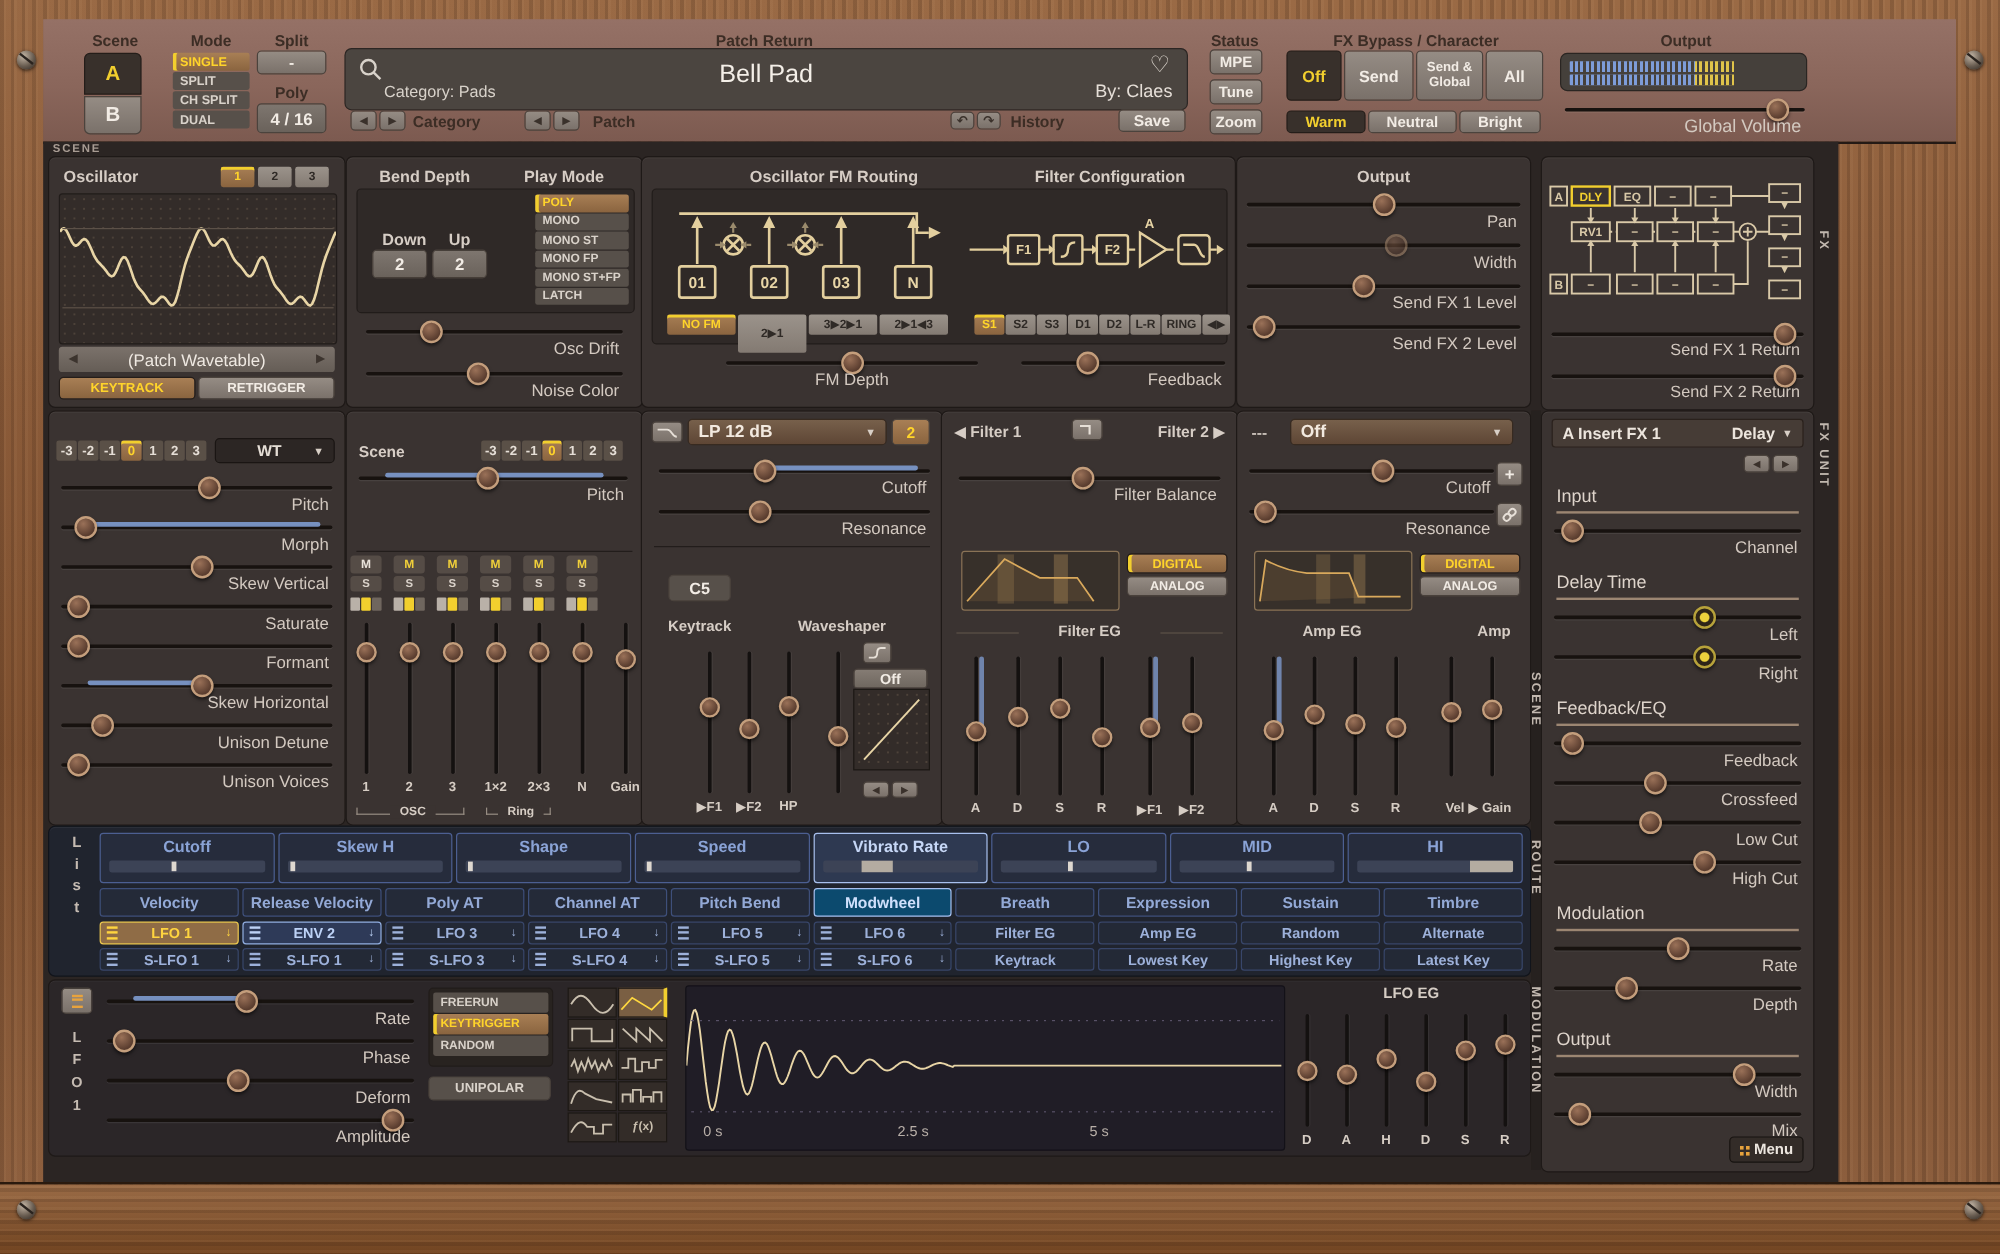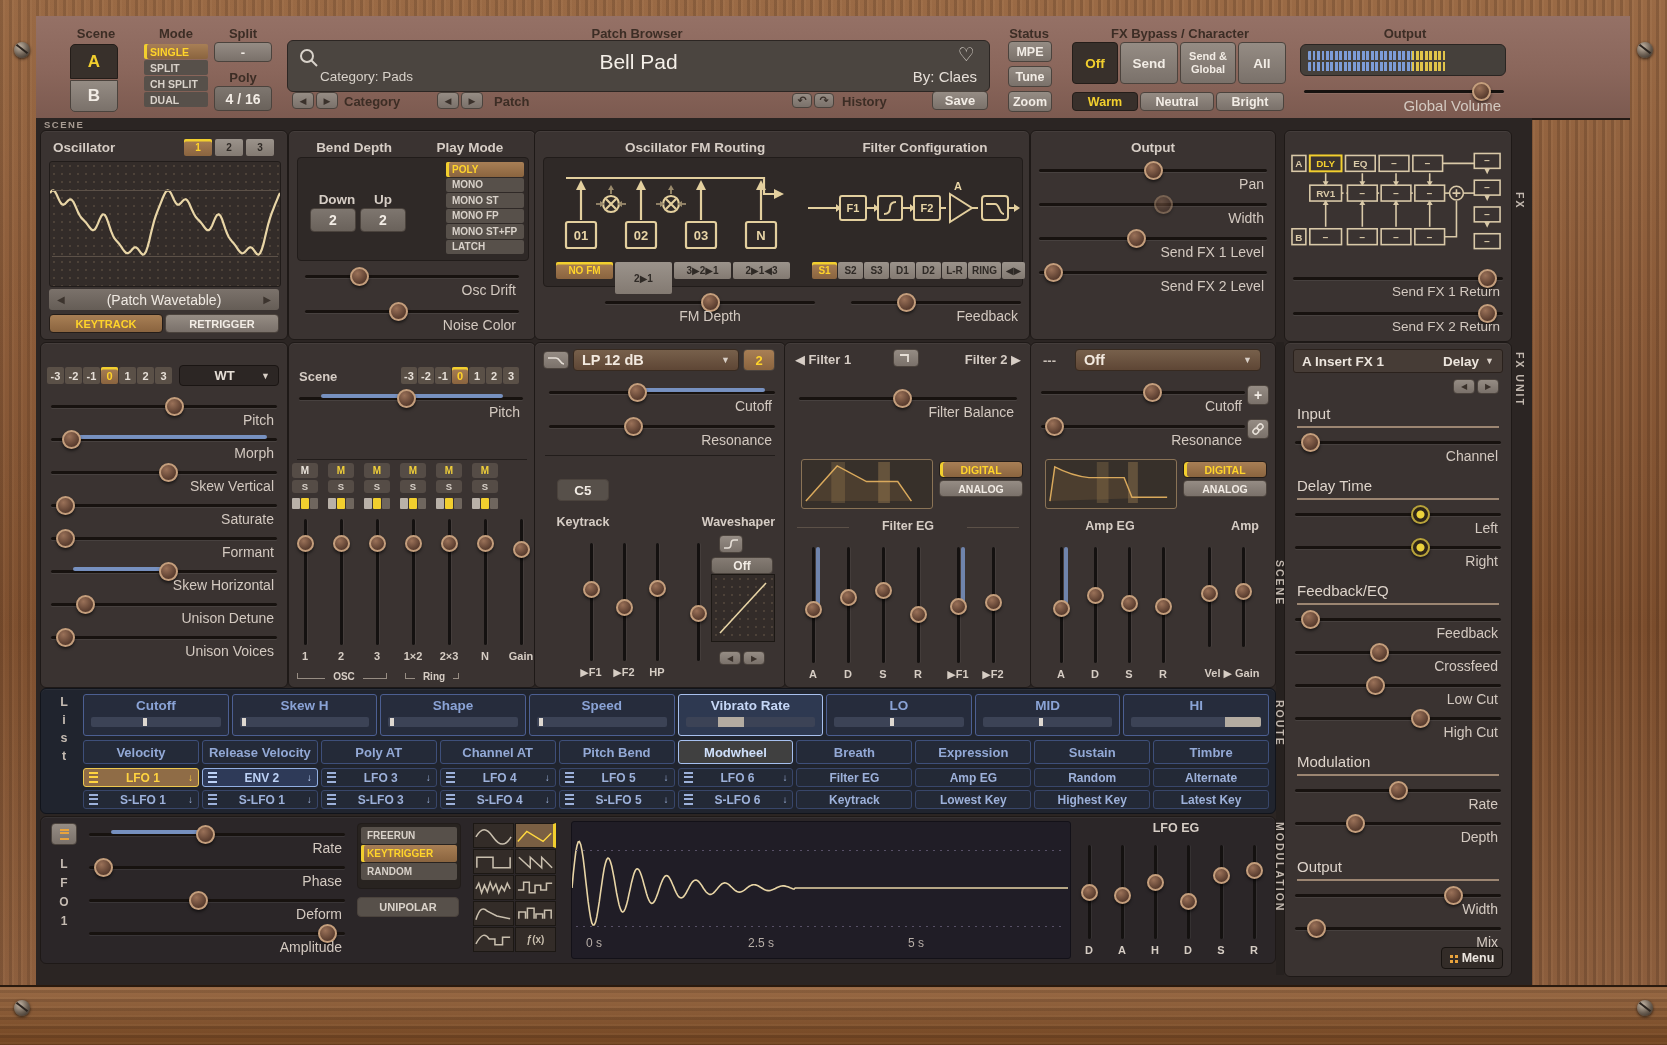--- a/index.html
+++ b/index.html
@@ -49,21 +49,21 @@
   .vtext{position:absolute;writing-mode:vertical-rl;font-size:10.5px;font-weight:bold;letter-spacing:2px;color:#c2b8af;}
   .dotbg{background-image:radial-gradient(rgba(210,180,140,.16) 0.9px,transparent 1.1px);background-size:8px 8px;background-color:#332c29;}
   .mcellA{flex:1;background:#262c3c;border:1.5px solid #4c5f92;border-radius:3px;box-sizing:border-box;}
   .mcellA.msel{background:#2e3951;border-color:#a8c0ee;}
   .mcA-lab{height:17px;margin-top:3px;text-align:center;font-size:13.5px;font-weight:bold;color:#8aa3d6;}
   .msel .mcA-lab{color:#c6d7f6;}
   .mbar{position:relative;height:10px;margin:2px 7px;background:#3c4356;border-radius:2px;overflow:hidden;}
   .mmark{position:absolute;top:1px;bottom:1px;width:4px;background:#ded8d0;}
   .mfill{position:absolute;top:0;bottom:0;background:#b4aca1;}
   .mcellB{flex:1;display:flex;align-items:center;justify-content:center;background:#242a38;border:1.5px solid #3e4f7a;border-radius:3px;color:#93a9d6;font-size:13px;font-weight:bold;box-sizing:border-box;}
-  .mcellB.msel{background:#404040;border-color:#a6c0f0;color:#cfe0fc;}
+  .mcellB.msel{background:#0c4a6e;border-color:#a6c0f0;color:#cfe0fc;}
   .mcellC{flex:1;display:flex;align-items:center;background:#232936;border:1.5px solid #38466a;border-radius:3px;color:#9db1da;font-size:12px;font-weight:bold;box-sizing:border-box;padding:0 5px;}
   .mcellC .clab{flex:1;text-align:center;}
   .mcellC.csel-o{background:#8f6c46;border-color:#edc84f;color:#ffd43f;}
   .mcellC.csel-b{background:#2e3a58;border-color:#92afe2;color:#bdd2f6;}
   .hb{display:inline-block;width:9px;height:7px;border-top:2px solid currentColor;border-bottom:2px solid currentColor;position:relative;}
   .hb::before{content:"";position:absolute;left:0;right:0;top:1.5px;height:2px;background:currentColor;}
   .dar{font-size:10px;}
   .fxsec{position:absolute;font-size:15px;color:#ded4cb;border-bottom:2px solid #9c8672;padding-bottom:4px;}
   .wcell{width:41px;height:25px;background:#332c28;border:1px solid #1c1814;box-sizing:border-box;display:flex;align-items:center;justify-content:center;}
   .wcell.wsel{background:#7a5f43;border-right:3px solid #f2cf2e;}
@@ -99,21 +99,21 @@
       <div class="mrow rsel" style="height: 15px; font-size: 10.5px;">SINGLE</div>
       <div class="mrow" style="height: 15px; font-size: 10.5px;">SPLIT</div>
       <div class="mrow" style="height: 15px; font-size: 10.5px;">CH SPLIT</div>
       <div class="mrow" style="height: 15px; font-size: 10.5px;">DUAL</div>
     </div>
   <div class="hlab" style="left:210px;top:26px;width:66px;">Split</div>
   <div class="abs gb" style="left:214px;top:42px;width:58px;height:20px;font-size:13px;">-</div>
   <div class="hlab" style="left:210px;top:70px;width:66px;">Poly</div>
   <div class="abs gb" style="left:214px;top:86px;width:58px;height:25px;font-size:14px;background:linear-gradient(#7e766f,#6a625b);">4 / 16</div>
 
-  <div class="hlab" style="left:567px;top:26px;width:140px;">Patch Browser</div>
+  <div class="hlab" style="left:567px;top:26px;width:140px;">Patch Return</div>
   <div id="browserbox" style="left:287px;top:40px;width:701px;height:50px;">
     <svg class="abs" style="left:10px;top:6px;" width="22" height="22" viewBox="0 0 22 22">
         <circle cx="9" cy="9" r="6" fill="none" stroke="#d8d2ca" stroke-width="2"></circle>
         <line x1="13.5" y1="13.5" x2="19" y2="19" stroke="#d8d2ca" stroke-width="2"></line>
       </svg>
     <div class="abs" style="left:32px;top:28px;font-size:13.5px;color:#d8d2ca;">Category: Pads</div>
     <div class="abs" style="left:0;right:0;top:9px;text-align:center;font-size:21px;color:#f4efe8;">Bell Pad</div>
     <div class="abs" style="right:14px;top:2px;font-size:19px;color:#d8d2ca;">♡</div>
     <div class="abs" style="right:12px;top:27px;font-size:15px;color:#e6dfd8;">By: Claes</div>
   </div>
@@ -666,21 +666,21 @@
           <div class="kband">
             <div class="track"></div>
             <div class="knob" style="left: 36%;"></div>
           </div>
           <div class="hlabel">Resonance</div>
         </div>
       </div>
     <div class="lline" style="left:10px;right:10px;top:112px;background:#221d1b;"></div>
     <div class="abs gb" style="left:22px;top:136px;width:52px;height:22px;font-size:13.5px;background:#57504a;">C5</div>
     <div class="abs" style="left:8px;top:172px;width:80px;text-align:center;font-size:12.5px;font-weight:bold;color:#d6cdc5;">Keytrack</div>
-    <div class="abs" style="left:130px;top:172px;width:110px;text-align:right;font-size:12.5px;font-weight:bold;color:#d6cdc5;">Waveshaper</div>
+    <div class="abs" style="left:130px;top:172px;width:110px;text-align:left;font-size:12.5px;font-weight:bold;color:#d6cdc5;">Waveshaper</div>
     <div class="abs gb" style="left:184px;top:192px;width:24px;height:18px;">
       <svg width="16" height="12" viewBox="0 0 16 12">
           <path d="M1,10 h4 q3,0 3,-4 q0,-4 3,-4 h4" fill="none" stroke="#e6dfd7" stroke-width="1.6"></path>
         </svg>
       </div>
     <div class="abs gb" style="left:176px;top:214px;width:62px;height:17px;font-size:12px;background:linear-gradient(#857c74,#6f675f);">Off</div>
     <div class="abs dotbg" style="left:176px;top:231px;width:62px;height:66px;border:1px solid #1c1814;">
       <svg width="62" height="66" viewBox="0 0 62 66">
           <line x1="8" y1="58" x2="54" y2="8" stroke="#e8d5a6" stroke-width="1.6"></line>
         </svg></div>

